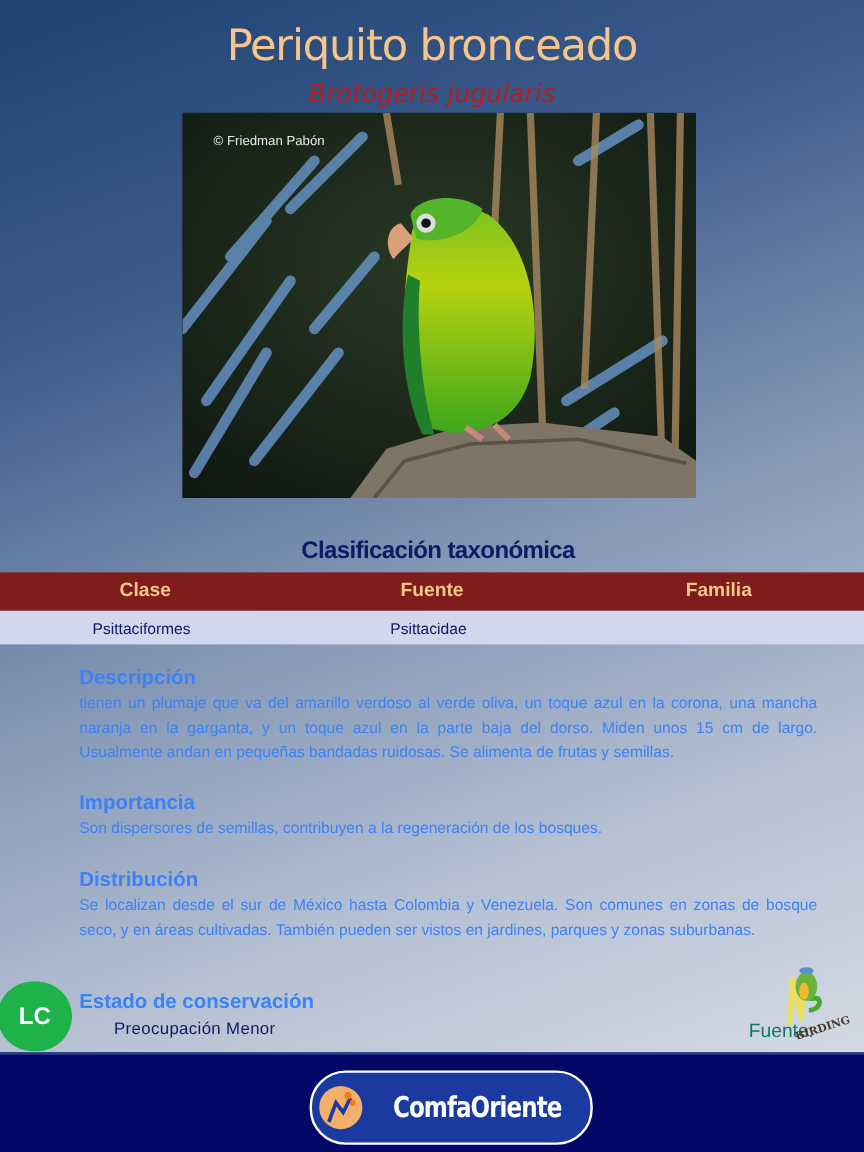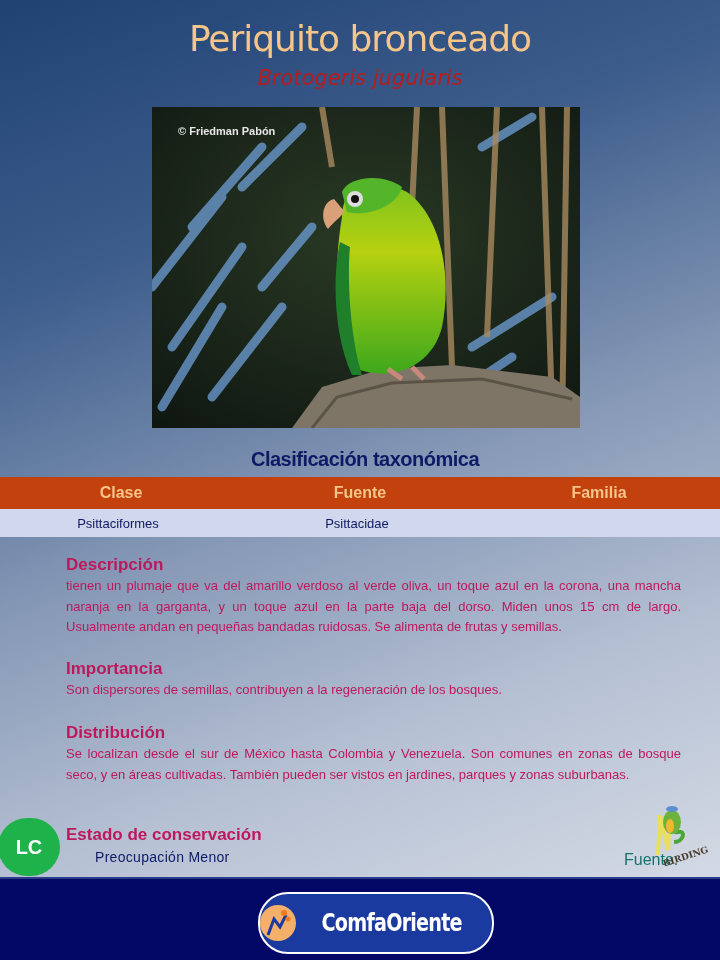--- a/index.html
+++ b/index.html
@@ -5,46 +5,46 @@
   html, body { margin:0; padding:0; }
   body {
     width:720px; height:960px; position:relative; overflow:hidden;
     font-family:"Liberation Sans", sans-serif;
     background: linear-gradient(160deg, #1f4273 0%, #3d5d8c 25%, #8497b5 50%, #b5c0d3 72%, #dde2ea 100%);
   }
   .title { position:absolute; left:0; width:720px; top:18px; text-align:center;
     font-family:"DejaVu Sans", sans-serif; font-size:36px; color:#f5c58a; letter-spacing:-1px; }
   .subtitle { position:absolute; left:0; width:720px; top:66px; text-align:center;
     font-family:"DejaVu Sans", sans-serif; font-style:italic; font-size:21px; color:#b91c1c; }
-  .photo { position:absolute; left:152px; top:107px; width:428px; height:321px; overflow:hidden;
-    background:#1a2418;font-weight:bold; }
+  .photo { position:absolute; left:152px; top:94px; width:428px; height:321px; overflow:hidden;
+    background:#1a2418; }
   .photo svg { display:block; }
   .credit { position:absolute; left:26px; top:18px; font-size:11px; color:#e8e8e8; }
   .tax-title { position:absolute; left:0; width:730px; top:448px; text-align:center;
     font-size:20px; font-weight:bold; color:#0d1a66; letter-spacing:-0.5px; }
-  .tax-head { position:absolute; left:0; top:477px; width:720px; height:32px; background:#c2410c;
+  .tax-head { position:absolute; left:0; top:477px; width:720px; height:32px; background:#7f1d1d;
     display:flex; }
   .tax-row { position:absolute; left:0; top:509px; width:720px; height:28px; background:#d1d7ec; display:flex; }
   .cell { display:flex; align-items:center; justify-content:center; }
   .c1 { width:242px; } .c2 { width:236px; } .c3 { width:242px; }
   .tax-head .cell { color:#f5c58a; font-weight:bold; font-size:16px; }
   .tax-row .cell { color:#0d1a66; font-size:13px; }
-  .sec { position:absolute; left:66px; width:615px; color:#be185d; }
+  .sec { position:absolute; left:66px; width:615px; color:#3b82f6; }
   .sec h2 { margin:0; font-size:17px; font-weight:bold; line-height:22px; }
   .sec p { margin:0; font-size:13px; line-height:20.5px; text-align:justify; }
   .lc { position:absolute; left:-2px; top:818px; width:62px; height:58px; border-radius:29px;
     background:#1fb24a; color:#fff; font-weight:bold; font-size:20px;
     display:flex; align-items:center; justify-content:center; }
   .cons-status { position:absolute; left:95px; top:849px; font-size:14px; color:#0d1a66; letter-spacing:0.3px;text-align:right; }
   .fuente { position:absolute; left:624px; top:851px; font-size:16px; color:#0f766e; }
   .birding { position:absolute; left:648px; top:800px; width:60px; height:66px; }
   .footer { position:absolute; left:0; top:877px; width:720px; height:83px; background:#030766;
     border-top:2px solid #2a3b8a; }
   .logo-pill { position:absolute; left:258px; top:13px; width:232px; height:58px; border:2px solid #fff;
-    border-radius:30px; background:#1a3aa0; display:flex; align-items:center; gap:8px; }
+    border-radius:30px; background:#1a3aa0; display:flex; align-items:center; justify-content:center; gap:8px; }
   .logo-text { color:#fff; font-family:"DejaVu Sans", sans-serif; font-weight:bold; font-size:24px;
     letter-spacing:-1px; transform:scaleX(0.8); }
   .logo-icon { width:36px; height:36px; border-radius:18px; background:#f4b06a; position:relative; }
 </style>
 </head>
 <body>
 
 <div class="title">Periquito bronceado</div>
 <div class="subtitle">Brotogeris jugularis</div>
 

